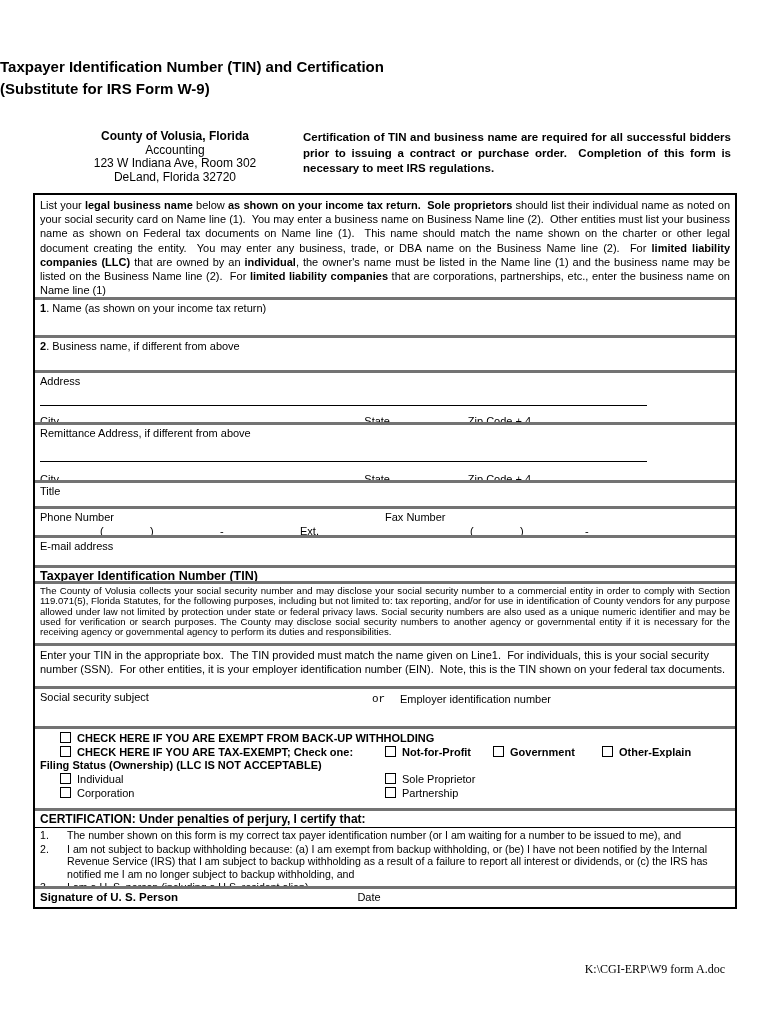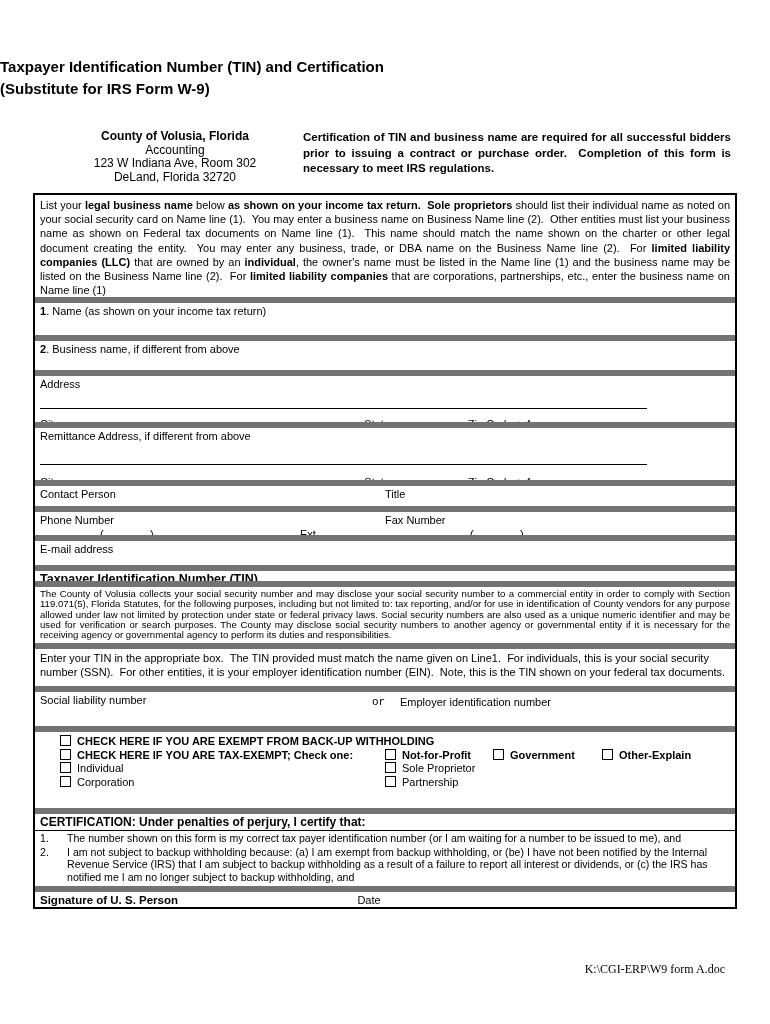--- a/index.html
+++ b/index.html
@@ -27,21 +27,21 @@
     font-weight:bold; font-size:11.5px; line-height:15.5px;
     text-align:justify; white-space:pre-wrap;
   }
   .form-table {
     margin:9px 33px 0 33px;
     border:2px solid #000;
   }
   .row {
     position:relative;
     box-sizing:border-box;
-    border-top:6px solid #737373;
+    border-top:3px solid #737373;
     padding:2px 5px;
     font-size:11px;
     overflow:hidden;
   }
   .row:first-child { border-top:none; }
   .intro {
     height:102px;
     line-height:14.2px;
     text-align:justify;
     white-space:pre-wrap;
@@ -145,21 +145,20 @@
       <div>Remittance Address, if different from above</div>
       <div class="writeline"></div>
       <div class="citycols">
         <span>City</span>
         <span>State</span>
         <span>Zip Code + 4</span>
       </div>
     </div>
 
     <div class="row h26 cols2">
-      <span>Contact Person</span>
       <span>Title</span>
     </div>
 
     <div class="row h29">
       <div class="cols2">
         <span>Phone Number</span>
         <span>Fax Number</span>
       </div>
       <div class="phoneline">
         <span style="left:60px">(</span>
@@ -177,36 +176,37 @@
       <div style="height:12px;"></div>
     </div>
 
     <div class="row h15 tin-heading">Taxpayer Identification Number (TIN)</div>
 
     <div class="row h62 privacy">The County of Volusia collects your social security number and may disclose your social security number to a commercial entity in order to comply with Section 119.071(5), Florida Statutes, for the following purposes, including but not limited to: tax reporting, and/or for use in identification of County vendors for any purpose allowed under law not limited by protection under state or federal privacy laws. Social security numbers are also used as a unique numeric identifier and may be used for verification or search purposes. The County may disclose social security numbers to another agency or governmental entity if it is necessary for the receiving agency or governmental agency to perform its duties and responsibilities.</div>
 
     <div class="row h43 tin-instr">Enter your TIN in the appropriate box.  The TIN provided must match the name given on Line1.  For individuals, this is your social security number (SSN).  For other entities, it is your employer identification number (EIN).  Note, this is the TIN shown on your federal tax documents.</div>
 
     <div class="row h40 ssnrow">
-      <span>Social liability number</span>
+      <span>Social security subject</span>
       <span class="or">or</span>
       <span class="ein">Employer identification number</span>
       <div style="height:18px;"></div>
     </div>
 
     <div class="row h82 checks">
       <div class="check-line b">
         <span class="cb"></span><span>CHECK HERE IF YOU ARE EXEMPT  FROM BACK-UP WITHHOLDING</span>
       </div>
       <div class="check-line b">
         <span class="cb"></span><span>CHECK HERE IF YOU ARE TAX-EXEMPT;  Check one:</span>
         <span class="opt-abs" style="left:345px"><span class="cb"></span><span class="b">Not-for-Profit</span></span>
         <span class="opt-abs" style="left:453px"><span class="cb"></span><span class="b">Government</span></span>
         <span class="opt-abs" style="left:562px"><span class="cb"></span><span class="b">Other-Explain</span></span>
       </div>
+      <div class="check-line noindent b">Filing Status (Ownership)  (LLC IS NOT ACCEPTABLE)</div>
       <div class="check-line">
         <span class="cb"></span><span>Individual</span>
         <span class="opt-abs" style="left:345px"><span class="cb"></span><span>Sole Proprietor</span></span>
       </div>
       <div class="check-line">
         <span class="cb"></span><span>Corporation</span>
         <span class="opt-abs" style="left:345px"><span class="cb"></span><span>Partnership</span></span>
       </div>
     </div>
 

